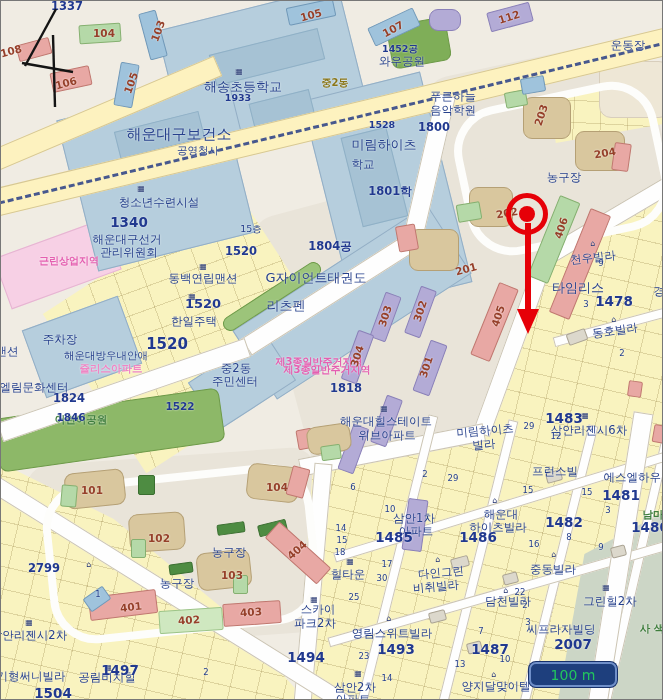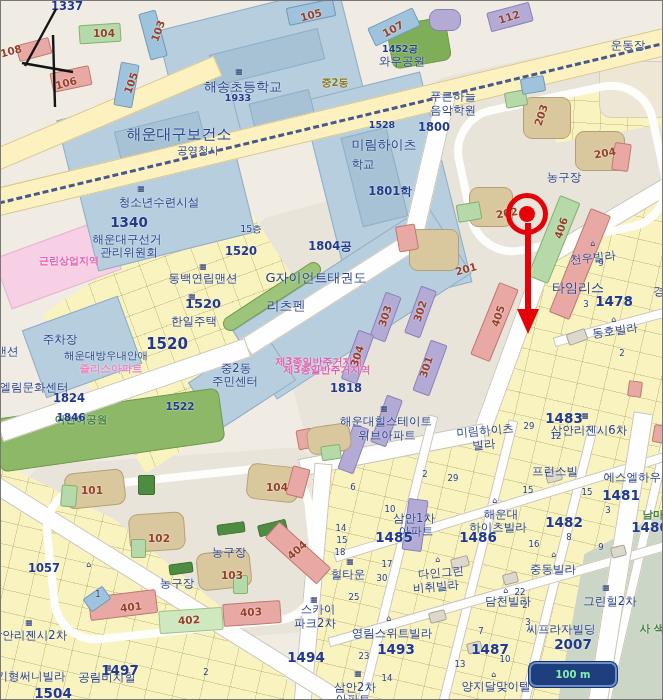--- a/index.html
+++ b/index.html
@@ -55,21 +55,21 @@
          border-left:11px solid transparent;border-right:11px solid transparent;border-top:25px solid #e60008}
   .callout{position:absolute;left:443px;top:336px;width:167px;height:71px;background:#fff;
            border:3px solid #e60008;box-sizing:border-box;display:flex;flex-direction:column;
            justify-content:space-around;align-items:center;padding:2px 1px}
   .callout span{color:#e60008;font-weight:bold;white-space:nowrap}
   .co1{font-size:14px}.co2{font-size:14px;letter-spacing:-.5px}.co3{font-size:14.5px;letter-spacing:-.5px}
   
   .scalebar{position:absolute;left:528px;top:661px;width:84px;height:21px;background:#1e3f7d;
             border:2px solid #6f8fc9;border-radius:7px;box-shadow:0 0 0 1px #16306a;
             display:flex;align-items:center;justify-content:center}
-  .scalebar span{color:#86efac;font-weight:bold;font-size:10px}
+  .scalebar span{color:#22c55e;font-weight:normal;font-size:14px}
   .sr{position:absolute;width:1px;height:1px;overflow:hidden;opacity:0}
 </style>
 </head>
 <body>
 
 <div id="stage">
 
   <div class="z tint" style="left:440px;top:55px;width:223px;height:200px;transform:rotate(-12deg)"></div>
   <div class="z tint" style="left:280px;top:180px;width:280px;height:290px;transform:rotate(-15deg)"></div>
   <div class="z tint" style="left:30px;top:455px;width:290px;height:185px;transform:rotate(-4deg)"></div>
@@ -293,21 +293,21 @@
   <span class="lb s12" style="left:609px;top:601px">그린힐2차</span>
   <span class="lb s12" style="left:560px;top:629px">씨프라자빌딩</span>
   <span class="lb s14 zn" style="left:572px;top:644px">2007</span>
   <span class="lb gr" style="left:651px;top:627px">사 색</span>
   <span class="lb s12" style="left:391px;top:633px">영림스위트빌라</span>
   <span class="lb s14 zn" style="left:395px;top:649px">1493</span>
   <span class="lb s14 zn" style="left:489px;top:649px">1487</span>
   <span class="lb s12" style="left:495px;top:686px">양지달맞이텔</span>
   <span class="lb s12" style="left:354px;top:687px">삼안2차</span>
   <span class="lb s12" style="left:352px;top:699px">아파트</span>
-  <span class="lb s12 zn" style="left:43px;top:568px">1057</span>
+  <span class="lb s12 zn" style="left:43px;top:568px">2799</span>
   <span class="lb s12" style="left:28px;top:635px">삼안리젠시2차</span>
   <span class="lb s12" style="left:30px;top:676px">기형써니빌라</span>
   <span class="lb s12" style="left:106px;top:677px">공림비치힐</span>
   <span class="lb s14 zn" style="left:119px;top:670px">1497</span>
   <span class="lb s14 zn" style="left:52px;top:693px">1504</span>
   <span class="lb s12" style="left:228px;top:552px">농구장</span>
   <span class="lb s12" style="left:176px;top:583px">농구장</span>
   <span class="lb bn" style="left:91px;top:489px">101</span>
   <span class="lb bn" style="left:158px;top:537px">102</span>
   <span class="lb bn" style="left:231px;top:574px">103</span>

